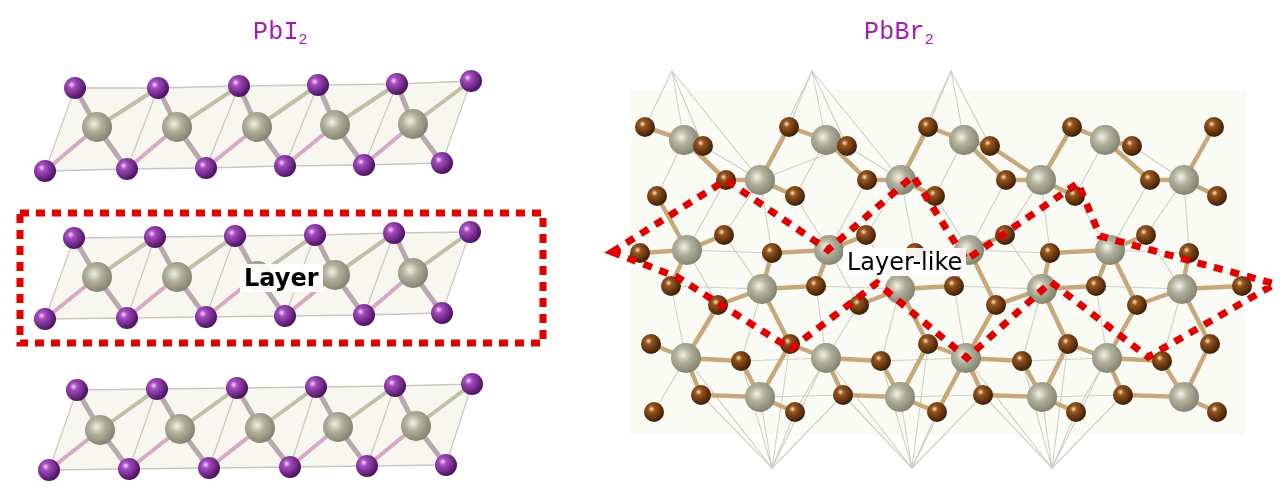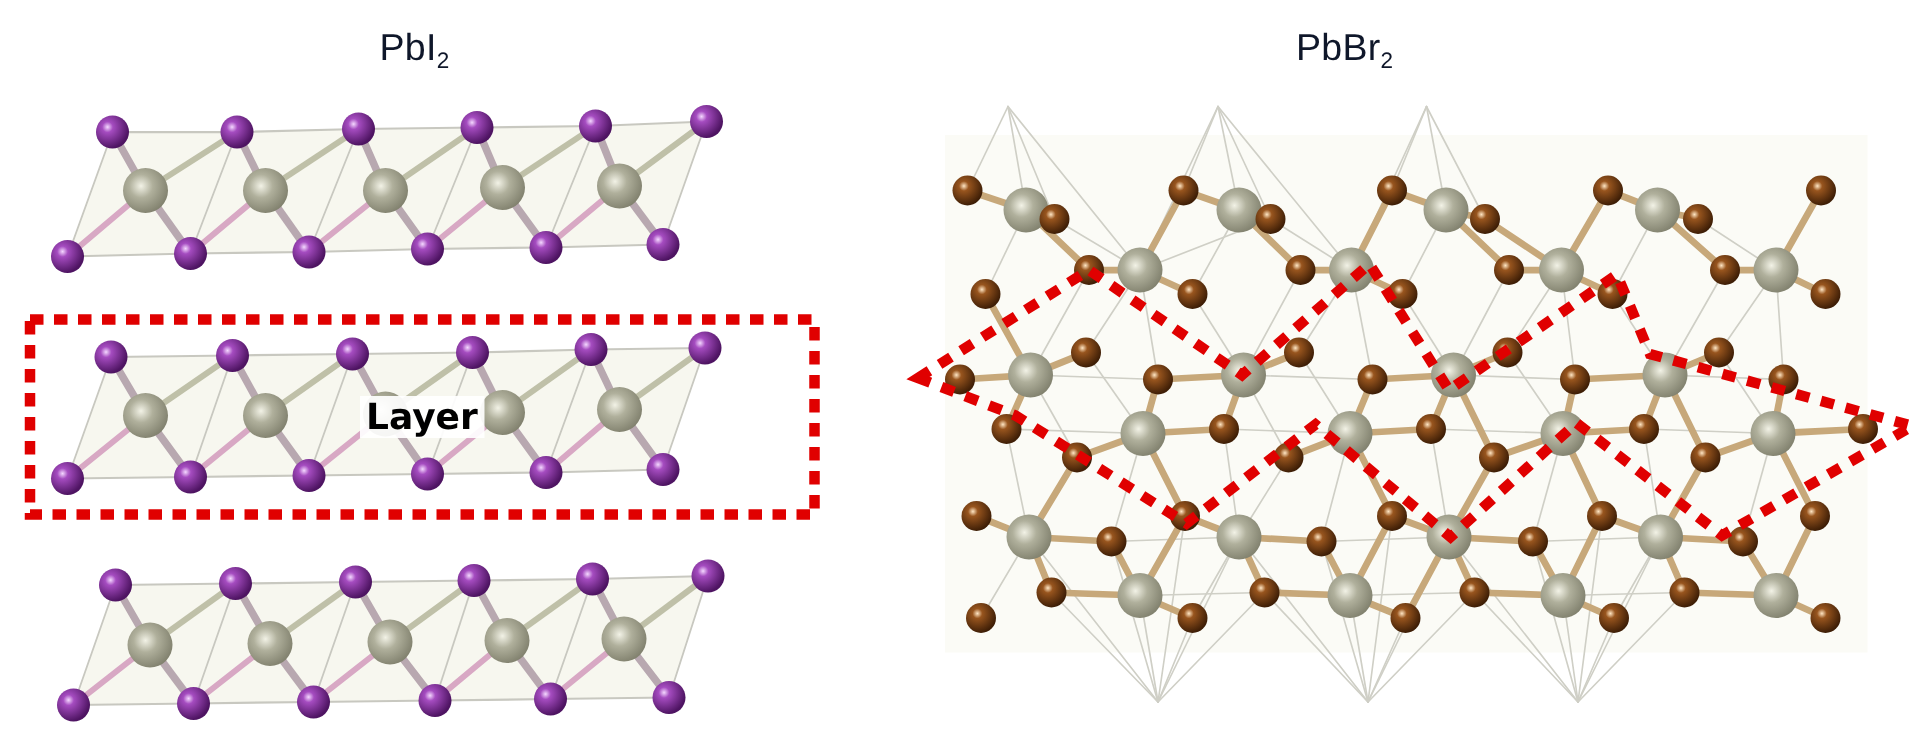--- a/index.html
+++ b/index.html
@@ -1,18 +1,18 @@
 <!DOCTYPE html>
 <html><head>
 <meta charset="utf-8">
 <style>
   html, body { margin: 0; padding: 0; background: #ffffff; }
   body { width: 1280px; height: 491px; overflow: hidden; position: relative; font-family: "Liberation Sans", sans-serif; }
   #stage { position: absolute; left: 0; top: 0; width: 1280px; height: 491px; }
-  .title { position: absolute; font-size: 25px; color: #0f172a; font-family: Liberation Sans, sans-serif; letter-spacing: 0.2px; }
+  .title { position: absolute; font-size: 25px; color: #a21caf; font-family: Liberation Mono, monospace; letter-spacing: 0.2px; }
   .title sub { font-size: 15px; vertical-align: -5px; }
   .label { position: absolute; font-size: 24px; color: #000; background: rgba(255,255,255,0.92); padding: 0 4px; font-family: "DejaVu Sans", sans-serif; }
 </style>
 </head>
 <body>
 
 <div id="stage">
   <svg id="svg" width="1280" height="491" viewBox="0 0 1280 491">
     <defs>
       <radialGradient id="gI" cx="35%" cy="35%" r="65%">
@@ -549,13 +549,14 @@
   </svg>
 
   <div class="title" style="left:253px; top:18px;">
     <span>PbI</span><sub>2</sub>
   </div>
   <div class="title" style="left:864px; top:18px;">
     <span>PbBr</span><sub>2</sub>
   </div>
 
   <div class="label" style="left:240px; top:264px;font-weight:bold;">Layer</div>
+  <div class="label" style="left:843px; top:248px;">Layer-like</div>
 </div>
 
 </body></html>

